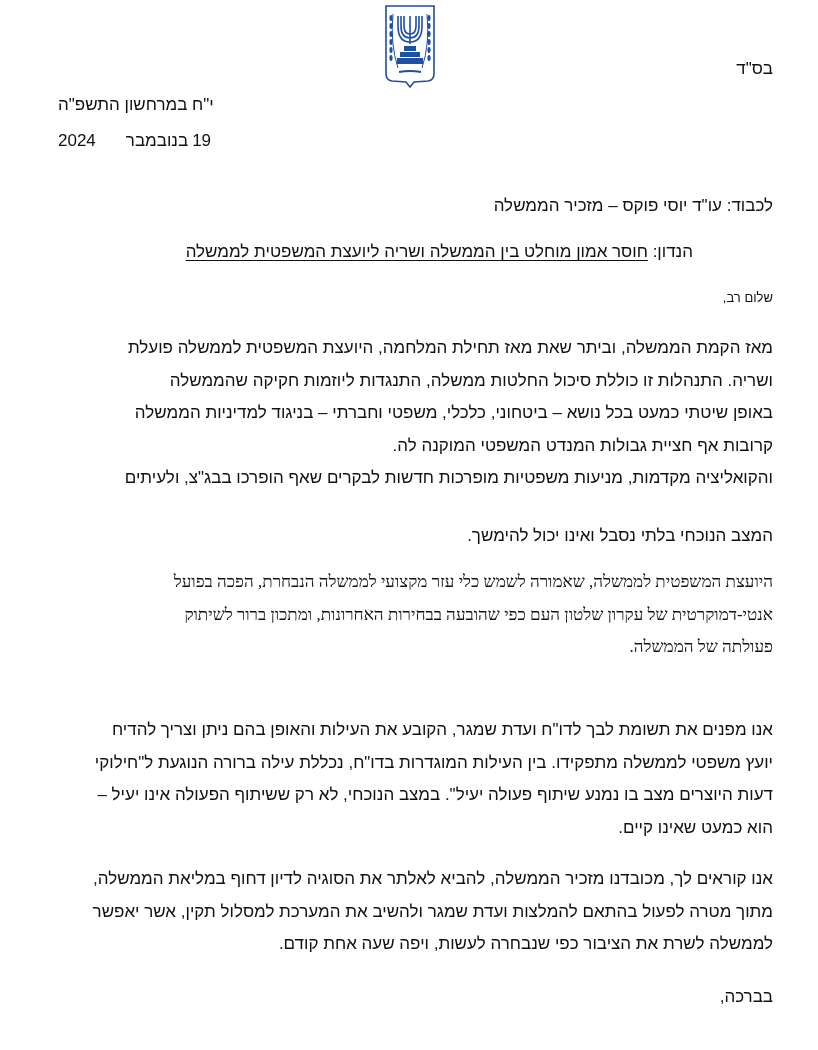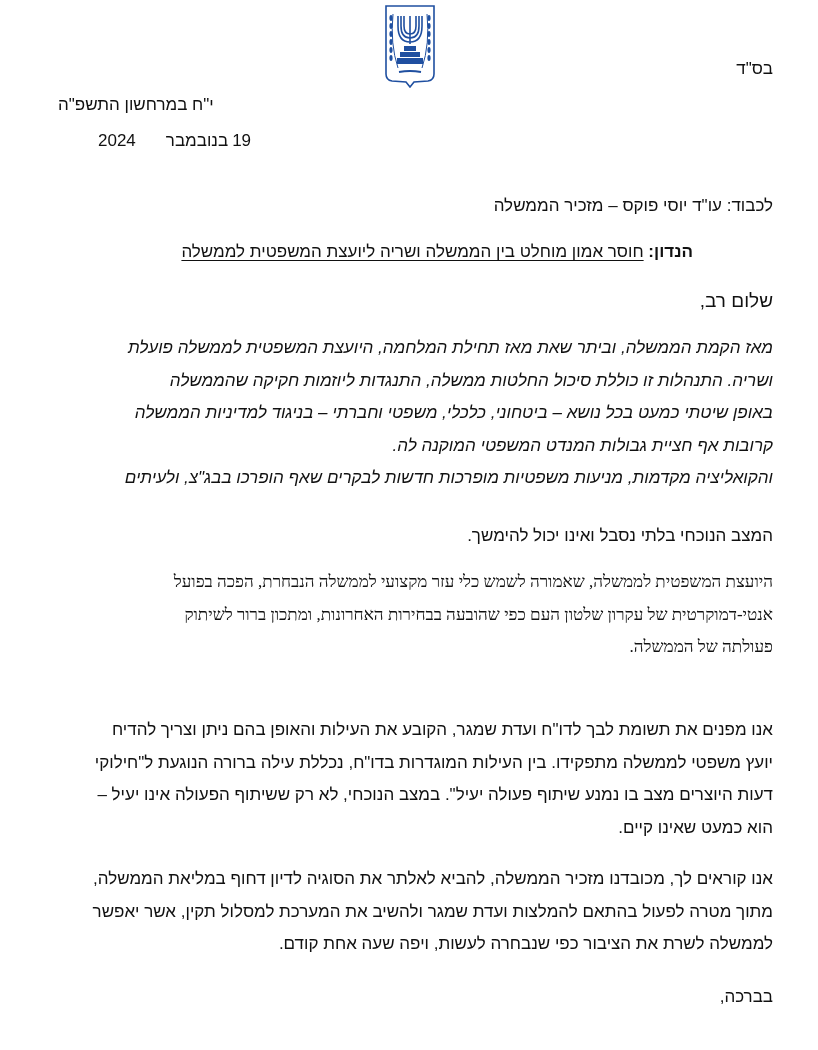--- a/index.html
+++ b/index.html
@@ -45,58 +45,58 @@
     }
     .greg-date {
       position: absolute;
       left: 58px;
       top: 131px;
       font-size: 17px;
       white-space: nowrap;
       direction: ltr;
     }
     .greg-date span { display: inline-block; }
-    .greg-date .year { margin-right: 30px; margin-left: 40px; }
+    .greg-date .year { margin-right: 30px; }
     .greg-date .month { margin-right: 4px; direction: rtl; }
     .to-line {
       position: absolute;
       right: 45px;
       top: 196px;
       font-size: 17px;
       direction: rtl;
       white-space: nowrap;
     }
     .subject {
       position: absolute;
       right: 125px;
       top: 242px;
       font-size: 17px;
       direction: rtl;
       white-space: nowrap;
     }
-    .subject .label { font-weight: bold; }
+    .subject .label { font-weight: normal; }
     .subject .text { text-decoration: underline; text-underline-offset: 3px; }
     .greeting {
       position: absolute;
       right: 45px;
       top: 290px;
-      font-size: 19px;
+      font-size: 13px;
       direction: rtl;
     }
     .para {
       position: absolute;
       right: 45px;
       width: 740px;
       direction: rtl;
       text-align: right;
       font-size: 17px;
       line-height: 32.5px;
     }
     .para .line { display: block; white-space: nowrap; }
-    .p1 { top: 332px; font-style: italic; }
+    .p1 { top: 332px; }
     .p2 { top: 520px; }
     .p3 { top: 566px; font-family: Liberation Serif, serif; }
     .p4 { top: 714px; }
     .p5 { top: 863px; }
     .closing {
       position: absolute;
       right: 45px;
       top: 987px;
       font-size: 17px;
       direction: rtl;

